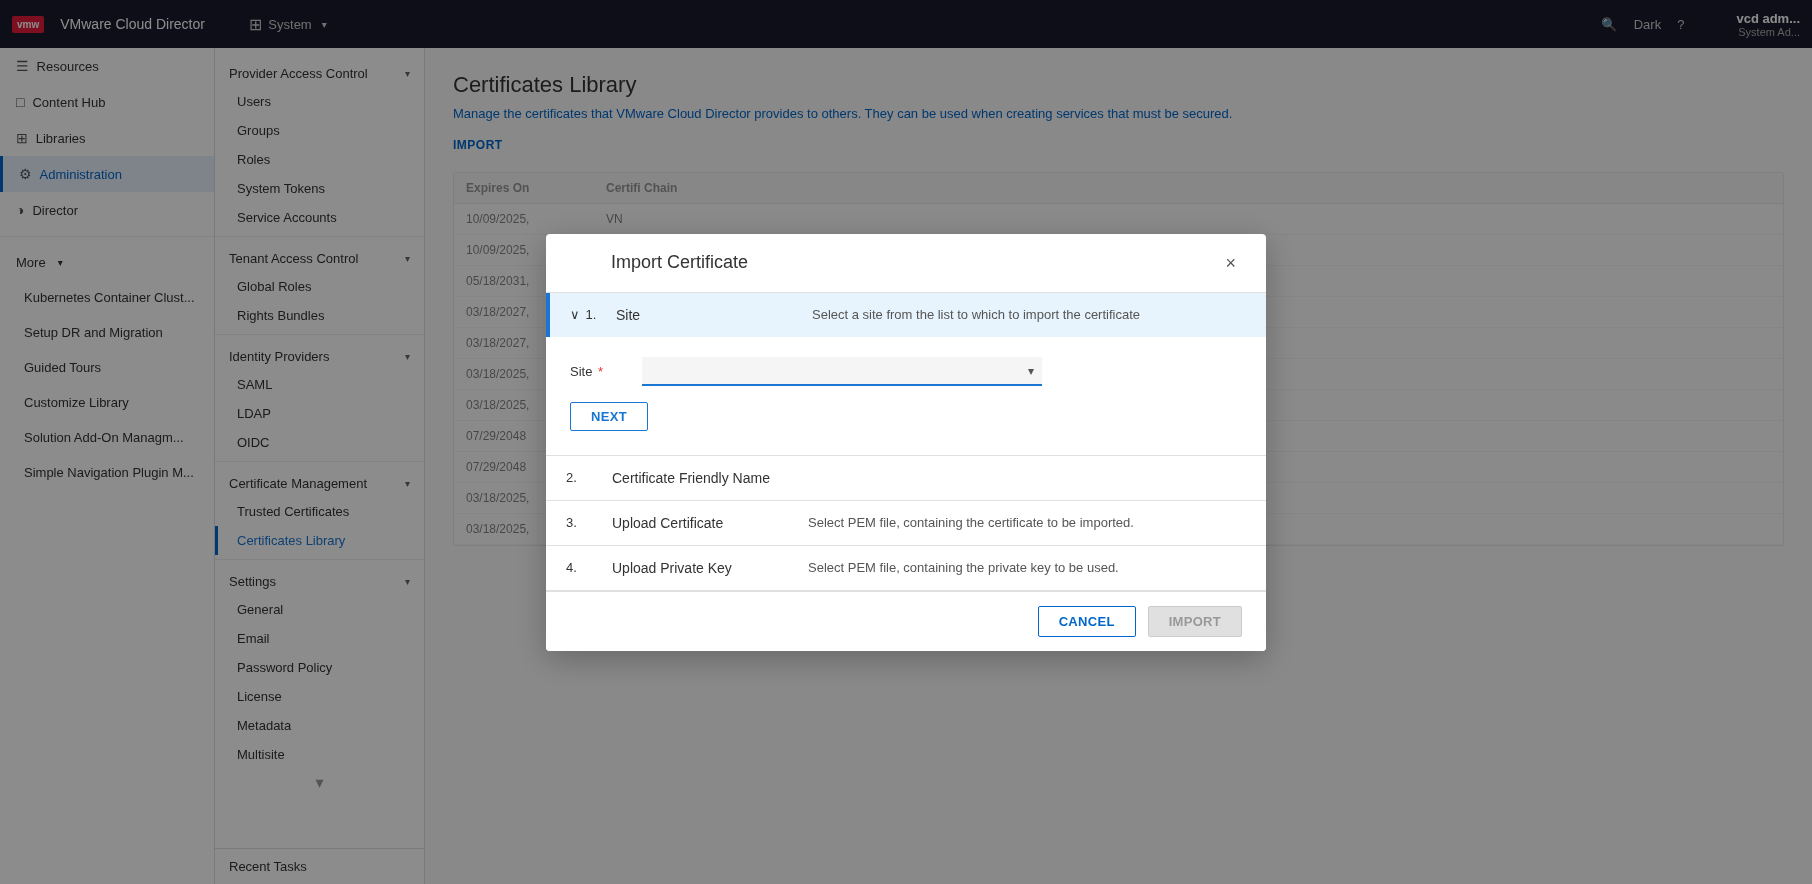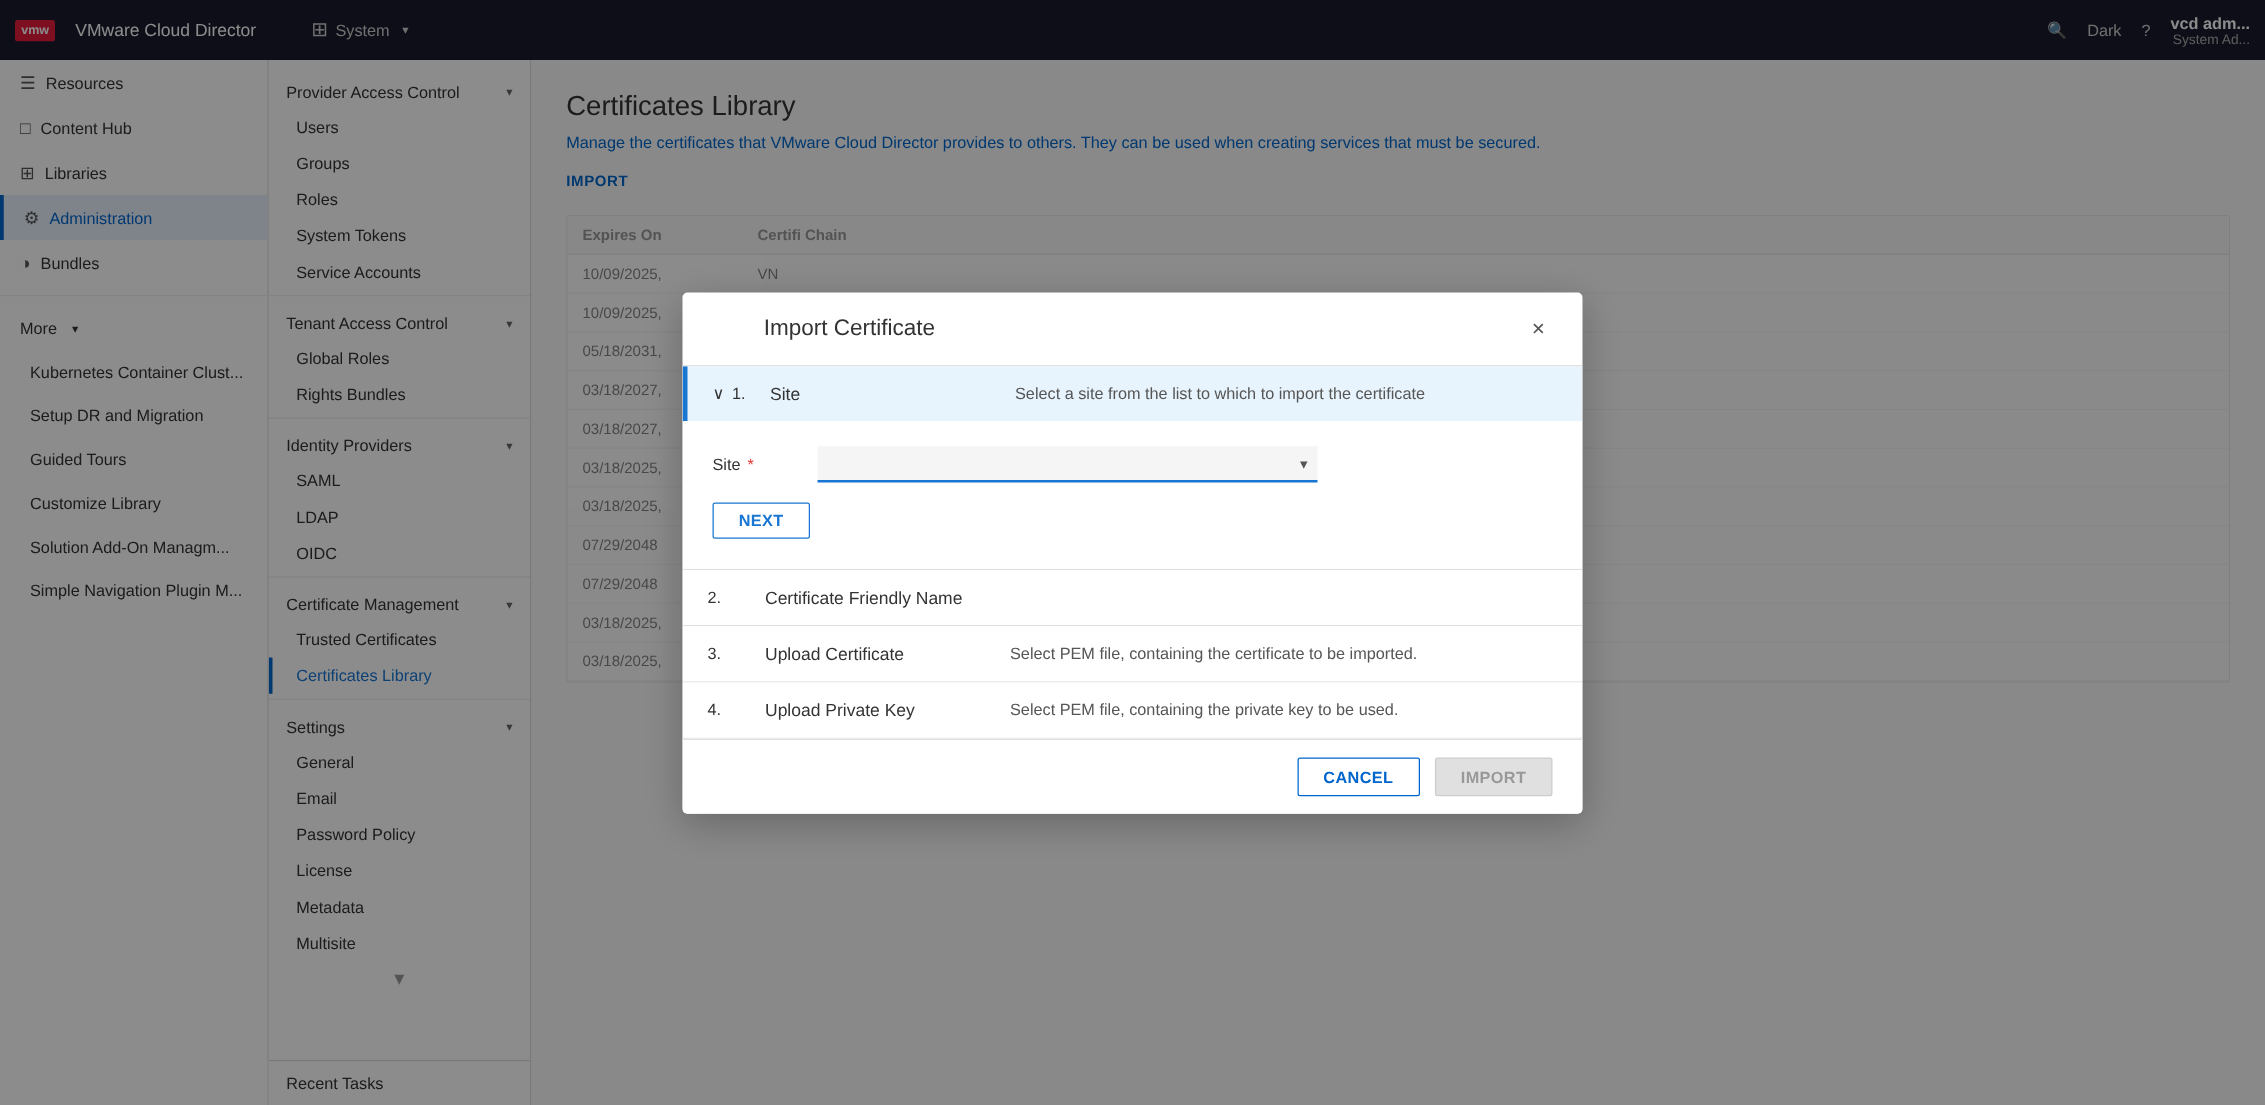--- a/index.html
+++ b/index.html
@@ -15,21 +15,21 @@
       background: #e31c3d; color: #fff; font-size: 10px; font-weight: bold;
       padding: 3px 5px; border-radius: 2px; margin-right: 4px;
     }
     .app-title { font-size: 14px; color: #fff; font-weight: 500; margin-right: 32px; }
     .nav-system { display: flex; align-items: center; gap: 6px; color: #ccc; font-size: 13px; }
     .nav-system .icon { font-size: 16px; }
     .nav-system .chevron { font-size: 10px; margin-left: 4px; }
     .nav-spacer { flex: 1; }
     .nav-right { display: flex; align-items: center; gap: 16px; color: #ccc; font-size: 13px; }
     .nav-user { color: #fff; font-size: 12px; text-align: right; }
-    .nav-user .name { font-weight: 600; font-size: 13px; }
+    .nav-user .name { font-weight: 600; font-size: 13px; margin-left: 36px; }
     .nav-user .role { color: #aaa; font-size: 11px; }
 
     
     .app-body { display: flex; margin-top: 48px; height: calc(884px - 48px); }
 
     
     .sidebar {
       width: 215px; background: #fff; border-right: 1px solid #ddd;
       overflow-y: auto; flex-shrink: 0; display: flex; flex-direction: column;
     }
@@ -119,21 +119,21 @@
     .step-header {
       display: flex; align-items: center; padding: 14px 20px; gap: 16px;
       background: #fff;
     }
     .step-header.active-step { background: #e8f4fd; border-left: 4px solid #1976d2; }
     .step-num { font-size: 13px; color: #333; min-width: 30px; display: flex; align-items: center; gap: 6px; }
     .step-title { font-size: 14px; font-weight: 500; color: #333; min-width: 180px; }
     .step-desc { font-size: 13px; color: #555; }
 
     .step-content { padding: 20px 24px 24px; background: #fff; }
-    .field-row { display: flex; align-items: center; gap: 24px; margin-bottom: 16px; }
+    .field-row { display: flex; align-items: center; gap: 12px; margin-bottom: 16px; }
     .field-label { font-size: 13px; color: #333; min-width: 60px; }
     .field-label .req { color: #e53935; margin-left: 2px; }
     .field-select-wrap { position: relative; flex: 1; max-width: 400px; }
     .field-select {
       width: 100%; border: none; border-bottom: 2px solid #1976d2;
       padding: 6px 28px 6px 8px; font-size: 13px; color: #333;
       background: #f5f5f5; appearance: none; outline: none; cursor: pointer;
       border-radius: 0;
     }
     .field-select-chevron {
@@ -200,21 +200,21 @@
     <div class="sidebar-item">
       <span class="s-icon">⊞</span>
       <span>Libraries</span>
     </div>
     <div class="sidebar-item active">
       <span class="s-icon">⚙</span>
       <span>Administration</span>
     </div>
     <div class="sidebar-item">
       <span class="s-icon">◑</span>
-      <span>Bundles</span>
+      <span>Director</span>
     </div>
     <div style="height:1px;background:#eee;margin:8px 0;"></div>
     <div class="sidebar-item">
       <span>More</span>
       <span style="margin-left:4px;font-size:10px;">▾</span>
     </div>
     <div class="sidebar-item sub">
       <span>Kubernetes Container Clust...</span>
     </div>
     <div class="sidebar-item sub">

